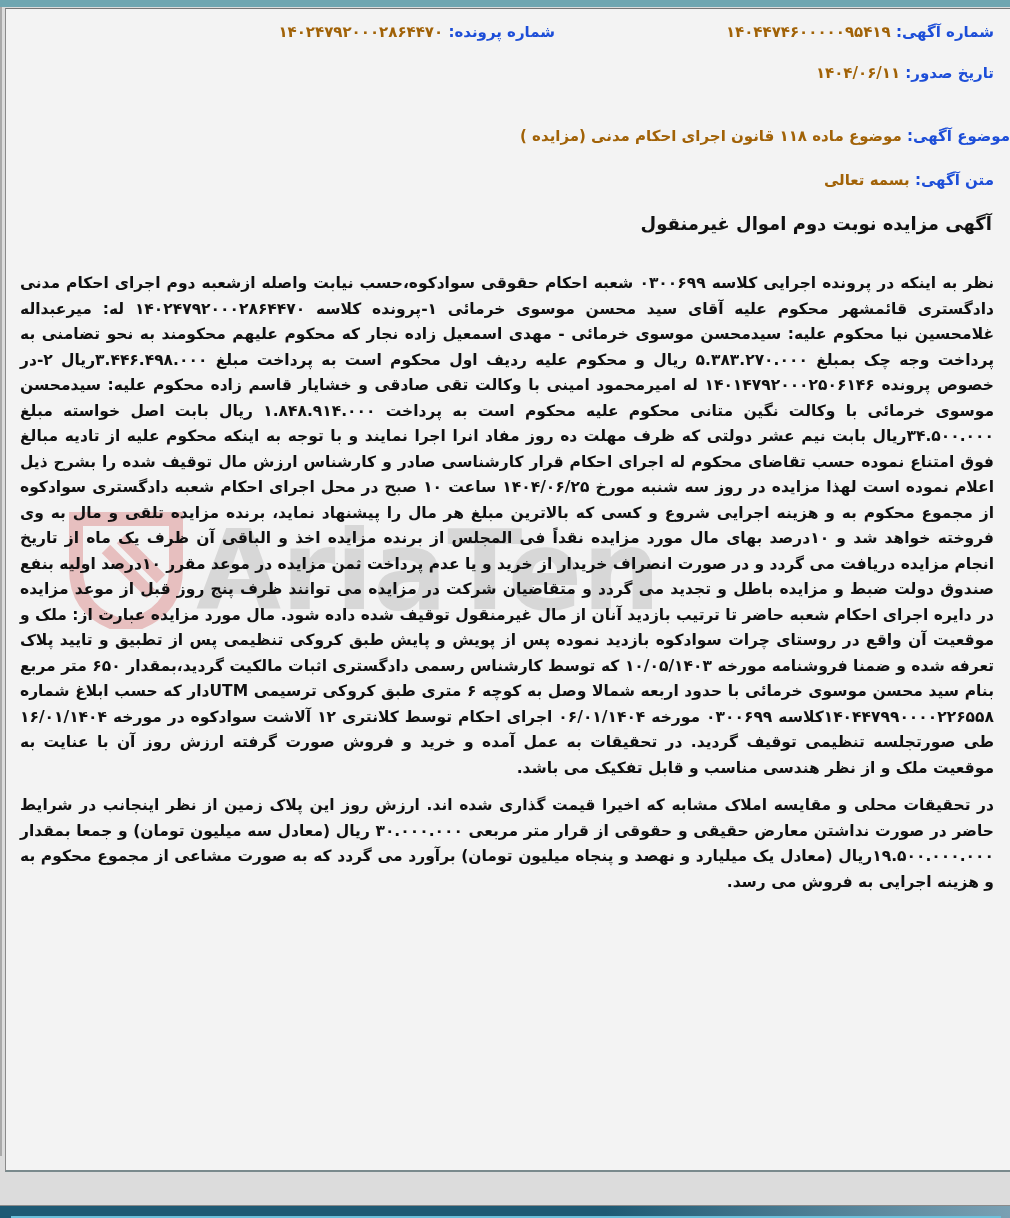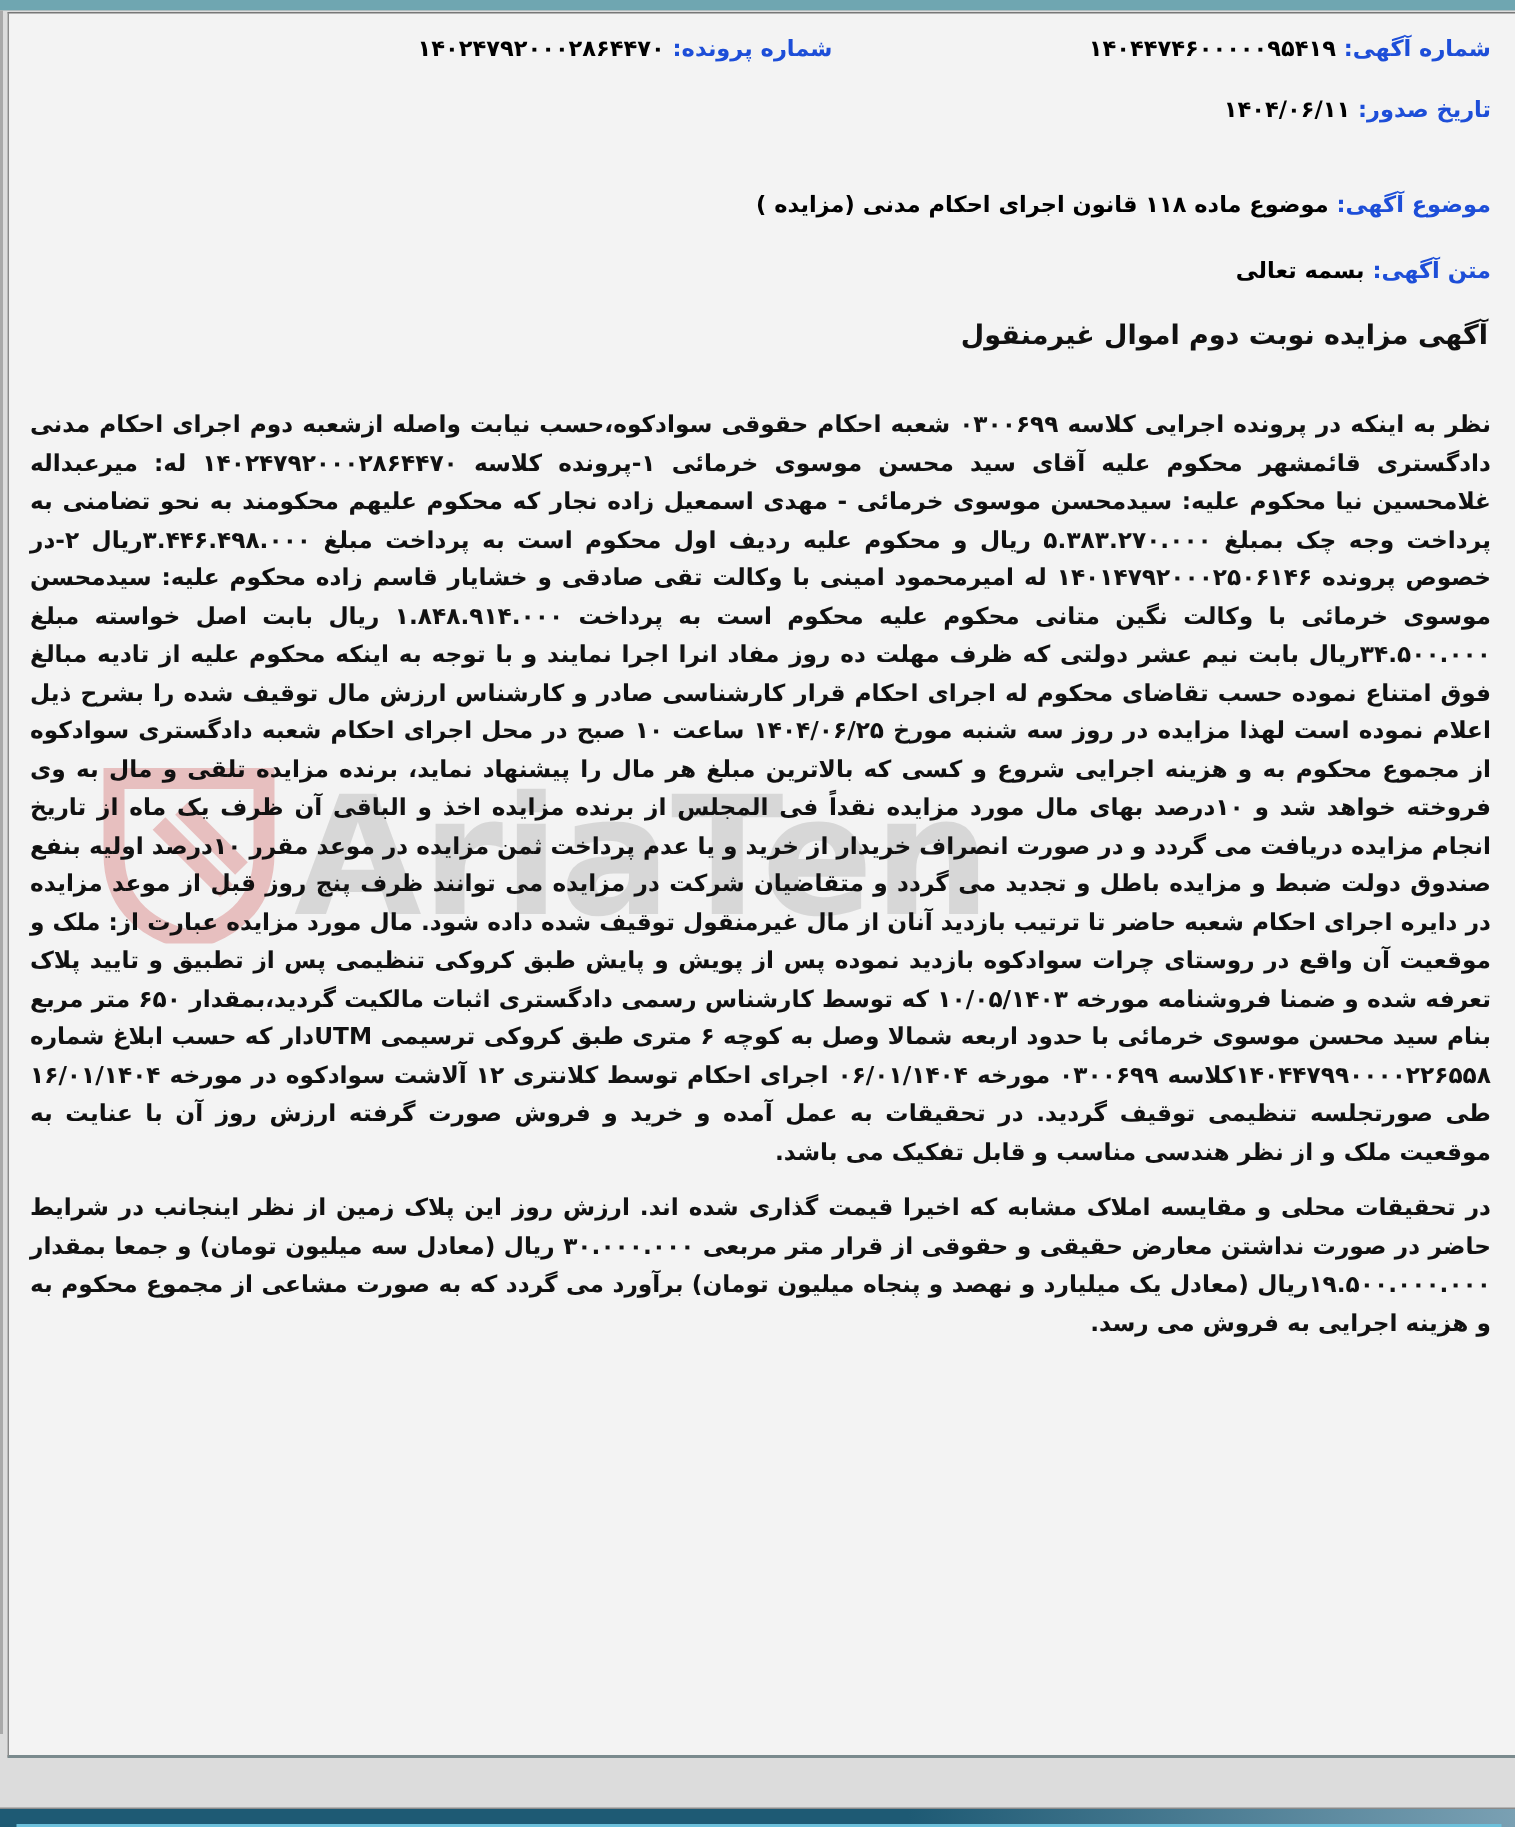--- a/index.html
+++ b/index.html
@@ -41,21 +41,21 @@
       position: absolute; left: 0; right: 0; top: 0; bottom: 0;
       direction: rtl;
       font-family: "DejaVu Sans", sans-serif;
       color: #111;
       font-weight: bold;
     }
     .label { color: #1d4ed8; font-weight: bold; font-size: 15px; }
     .meta-row {
       position: absolute; font-size: 15px; white-space: nowrap;
     }
-    .meta-row .val { color: #000000; font-weight: bold; font-size: 15px; }
+    .meta-row .val { color: #a16207; font-weight: bold; font-size: 15px; }
     .body-text {
       position: absolute; right: 16px; left: 14px;
       font-size: 15.5px; line-height: 25.5px; text-align: justify;
       text-align-last: right;
     }
     .para { margin: 0; }
     .heading { position: absolute; right: 18px; font-size: 18px; }
     .watermark {
       position: absolute; left: 50px; top: 500px; width: 600px; height: 120px;
       pointer-events: none; opacity: 0.25;
@@ -86,21 +86,21 @@
         <span class="label">شماره پرونده:</span>
         <span class="val">۱۴۰۲۴۷۹۲۰۰۰۲۸۶۴۴۷۰</span>
       </div>
 
       <div class="meta-row" style="right: 16px; top: 55px; margin-left: 17px;">
         <span class="label">تاریخ صدور:</span>
         <span class="val">۱۴۰۴/۰۶/۱۱</span>
       </div>
 
 
-      <div class="meta-row" style="right: 16px; top: 118px;">
+      <div class="meta-row" style="right: 0; top: 118px;">
         <span class="label">موضوع آگهی:</span>
         <span class="val">موضوع ماده ۱۱۸ قانون اجرای احکام مدنی (مزایده )</span>
       </div>
 
       <div class="meta-row" style="right: 16px; top: 162px;">
         <span class="label">متن آگهی:</span>
         <span class="val">بسمه تعالی</span>
       </div>
 
       <div class="heading" style="top: 204px;">آگهی مزایده نوبت دوم اموال غیرمنقول</div>

